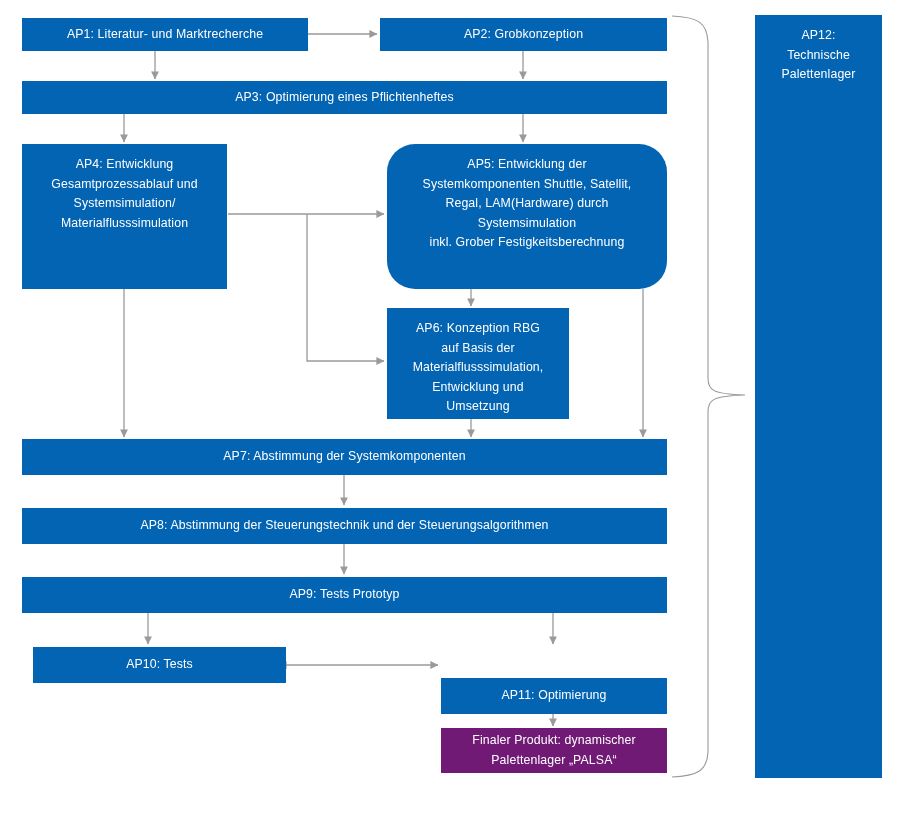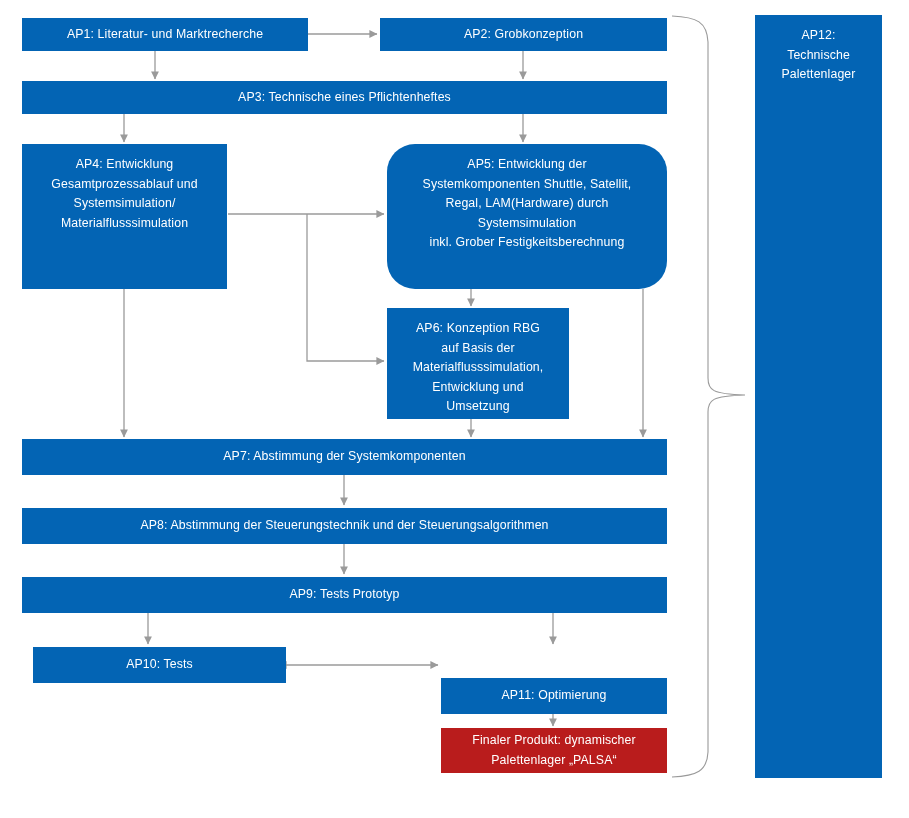--- a/index.html
+++ b/index.html
@@ -30,21 +30,21 @@
   .node {
     position: absolute;
     box-sizing: border-box;
     color: #ffffff;
     font-size: 12.3px;
     line-height: 19.5px;
     text-align: center;
     letter-spacing: 0.01em;
   }
   .node.blue { background: #0364B4; }
-  .node.gray { background: #b91c1c; }
+  .node.gray { background: #701a75; }
   .node .label {
     display: block;
     white-space: pre-line;
   }
   
   .node.vcenter {
     display: flex;
     align-items: center;
     justify-content: center;
   }
@@ -113,21 +113,21 @@
 
   <div class="node blue vcenter" style="left:22px; top:18px; width:286px; height:33px;">
     <span class="label">AP1: Literatur- und Marktrecherche</span>
   </div>
 
   <div class="node blue vcenter" style="left:380px; top:18px; width:287px; height:33px;">
     <span class="label">AP2: Grobkonzeption</span>
   </div>
 
   <div class="node blue vcenter" style="left:22px; top:81px; width:645px; height:33px;">
-    <span class="label">AP3: Technische eines Pflichtenheftes</span>
+    <span class="label">AP3: Optimierung eines Pflichtenheftes</span>
   </div>
 
   <div class="node blue vtop" style="left:22px; top:144px; width:205px; height:145px;">
     <span class="label">AP4: Entwicklung
 Gesamtprozessablauf und
 Systemsimulation/
 Materialflusssimulation</span>
   </div>
 
   <div class="node blue vtop" style="left:387px; top:144px; width:280px; height:145px;border-radius:28px;">

